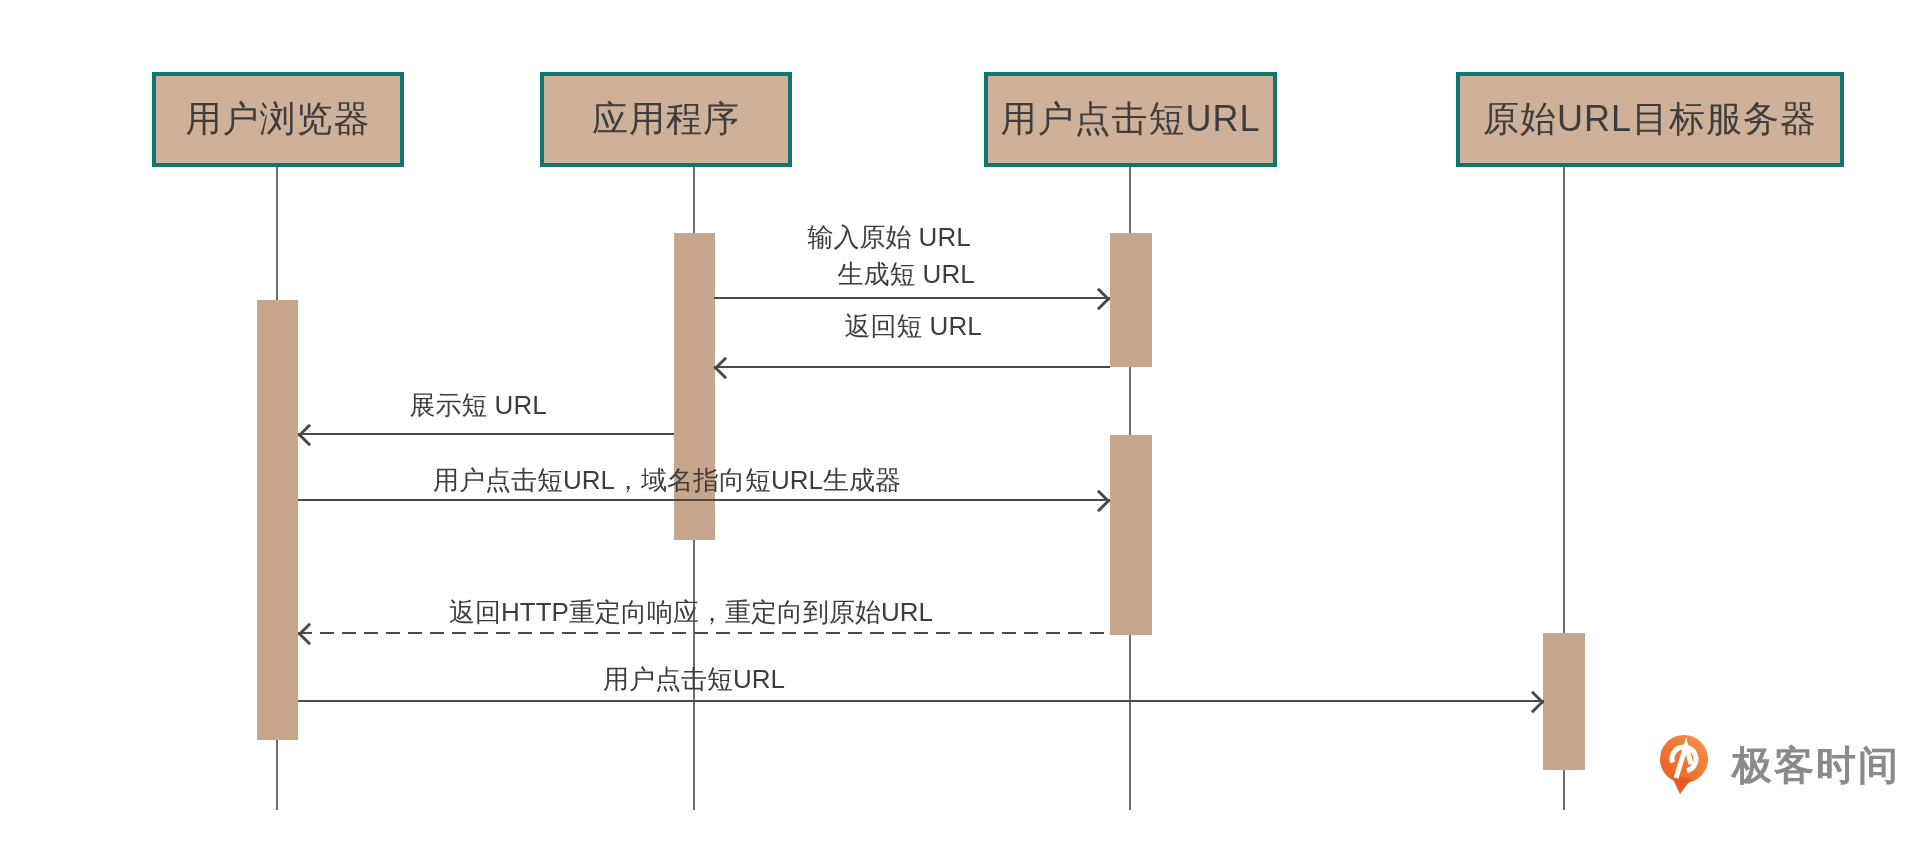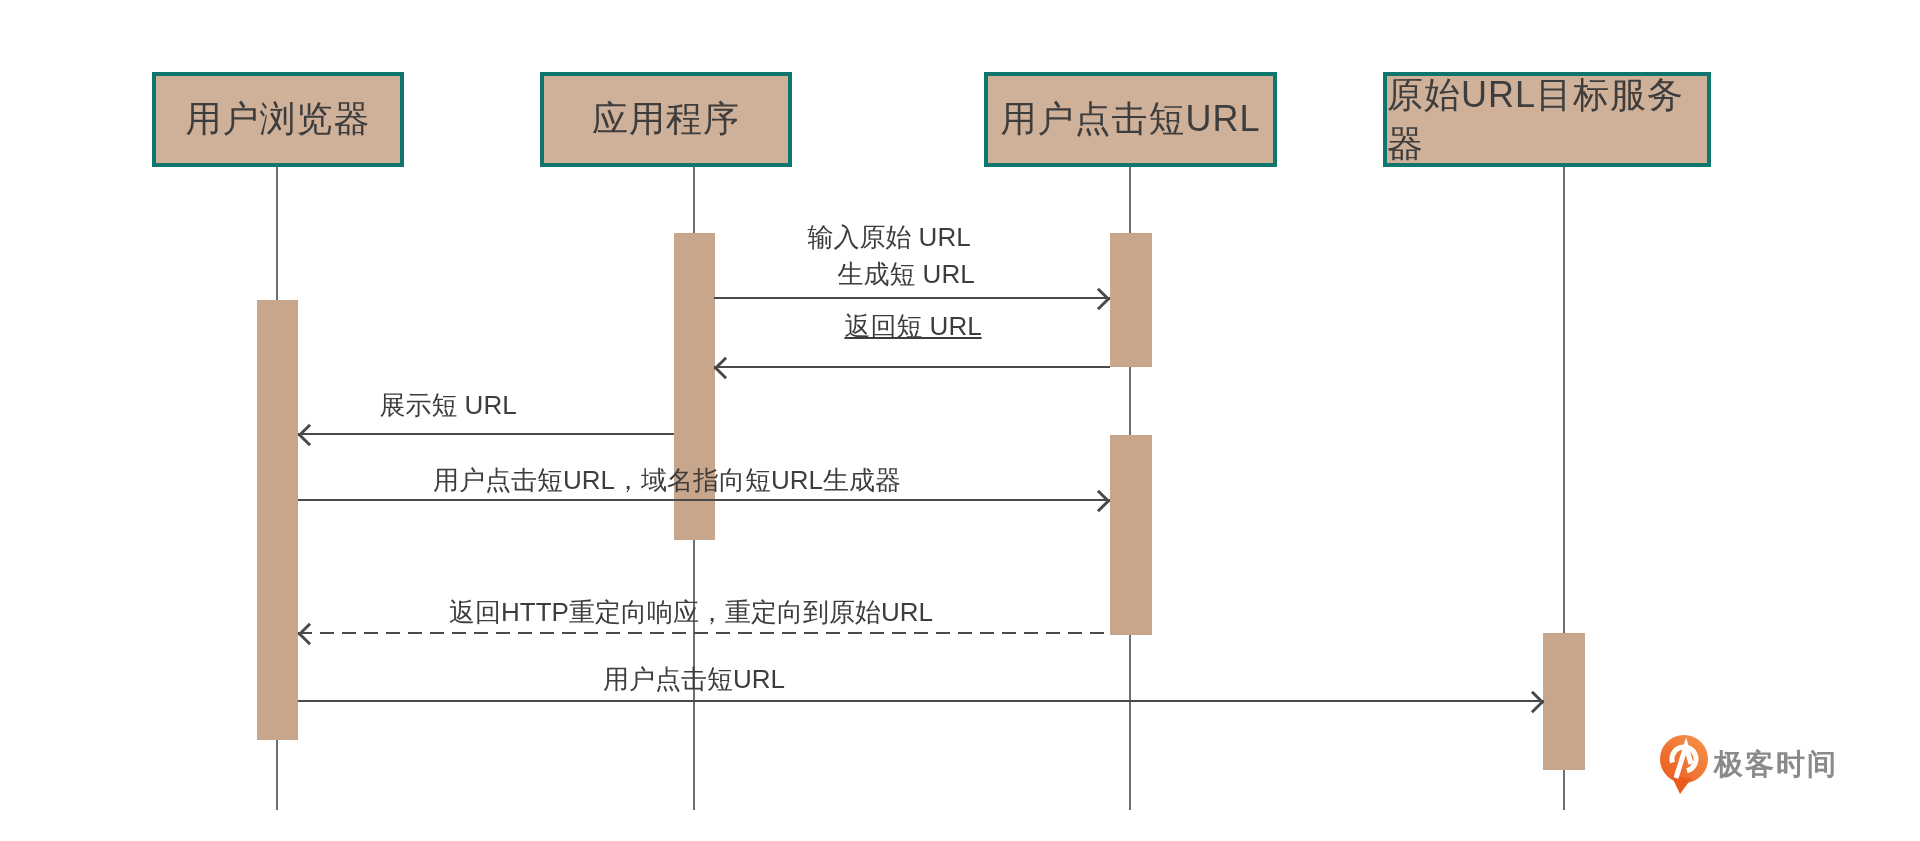--- a/index.html
+++ b/index.html
@@ -12,21 +12,21 @@
   #ll-1{left:276px;} #ll-2{left:693px;} #ll-3{left:1129px;} #ll-4{left:1563px;}
   
   .pbox{
     position:absolute;top:72px;height:95px;background:#cfb099;border:4px solid #0f766e;
     box-sizing:border-box;display:flex;align-items:center;justify-content:center;
     font-size:36px;color:#3d3d3d;letter-spacing:1px;
   }
   #pb-1{left:152px;width:252px;}
   #pb-2{left:540px;width:252px;}
   #pb-3{left:984px;width:293px;}
-  #pb-4{left:1383px;width:328px;}
+  #pb-4{left:1456px;width:388px;}
   
   .abar{position:absolute;background:#c7a68b;}
   #bar-1{left:257px;top:300px;width:41px;height:440px;}
   #bar-2{left:674px;top:233px;width:41px;height:307px;}
   #bar-3a{left:1110px;top:233px;width:42px;height:134px;}
   #bar-3b{left:1110px;top:435px;width:42px;height:200px;}
   #bar-4{left:1543px;top:633px;width:42px;height:137px;}
   
   .mline{position:absolute;height:2px;background:#4a4a4a;}
   .mline.dashed{
@@ -48,29 +48,29 @@
   #h4{left:1091px;top:493px;}   
   #h5{left:301px;top:626px;}    
   #h6{left:1525px;top:694px;}   
   
   .mlabel{
     position:absolute;transform:translateX(-50%);white-space:nowrap;
     font-size:26px;color:#3d3d3d;line-height:30px;
   }
   #t1a{left:889px;top:222px;}
   #t1b{left:906px;top:259px;}
-  #t2 {left:913px;top:311px;text-decoration:underline;}
-  #t3 {left:448px;top:390px;}
+  #t2 {left:913px;top:311px;}
+  #t3 {left:478px;top:390px;}
   #t4 {left:667px;top:465px;}
   #t5 {left:691px;top:597px;}
   #t6 {left:694px;top:664px;}
   
   .logo{position:absolute;left:1658px;top:734px;display:flex;align-items:center;}
   .logo svg{display:block;}
-  .logo-text{font-size:29px;color:#8a8a8a;margin-left:4px;letter-spacing:2px;font-weight:bold;}
+  .logo-text{font-size:40px;color:#8a8a8a;margin-left:22px;letter-spacing:2px;font-weight:bold;}
 </style>
 </head>
 <body>
 
 <div class="stage">
 
   <div class="lifeline" id="ll-1"></div>
   <div class="lifeline" id="ll-2"></div>
   <div class="lifeline" id="ll-3"></div>
   <div class="lifeline" id="ll-4"></div>

